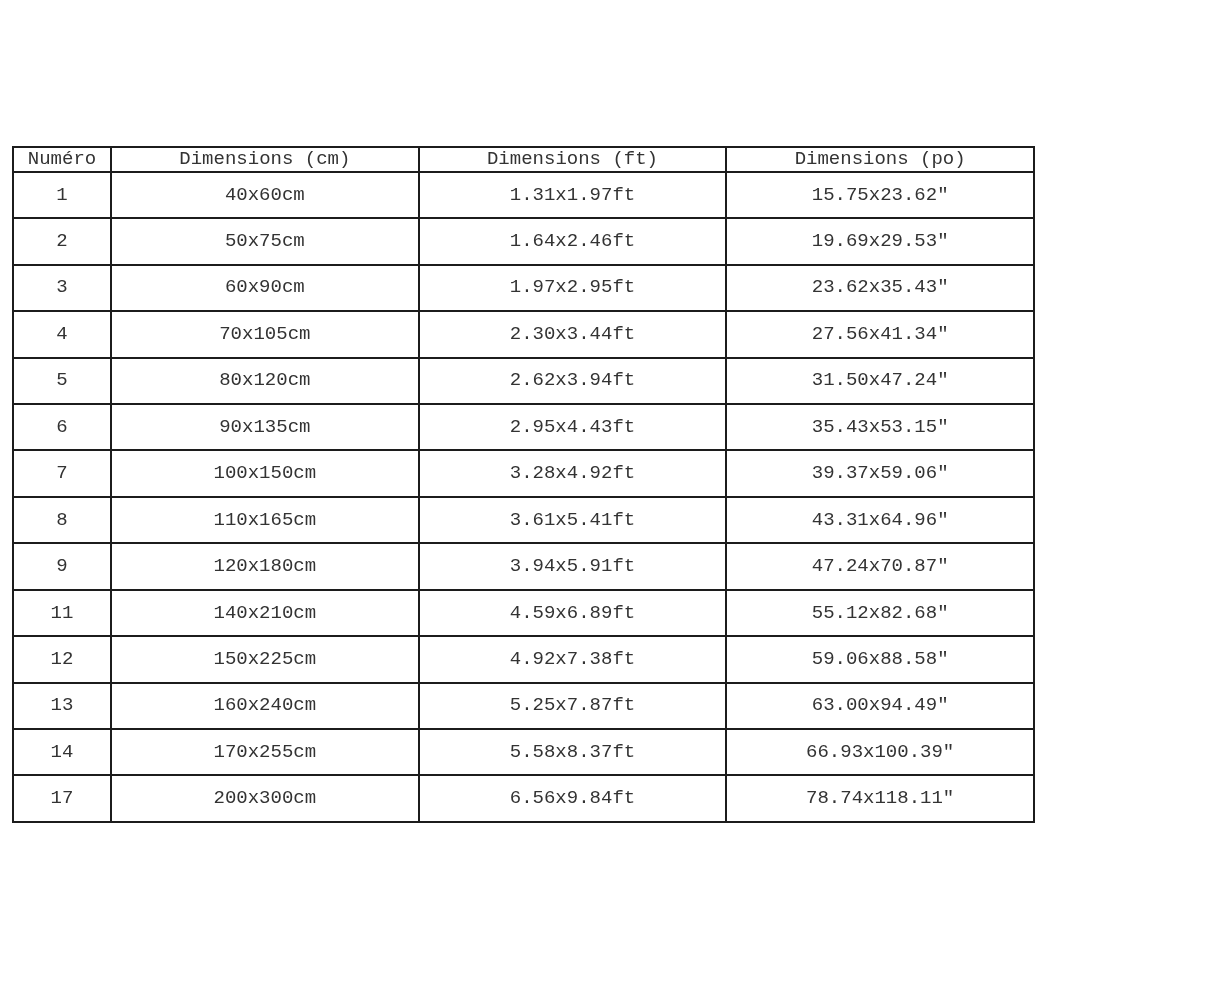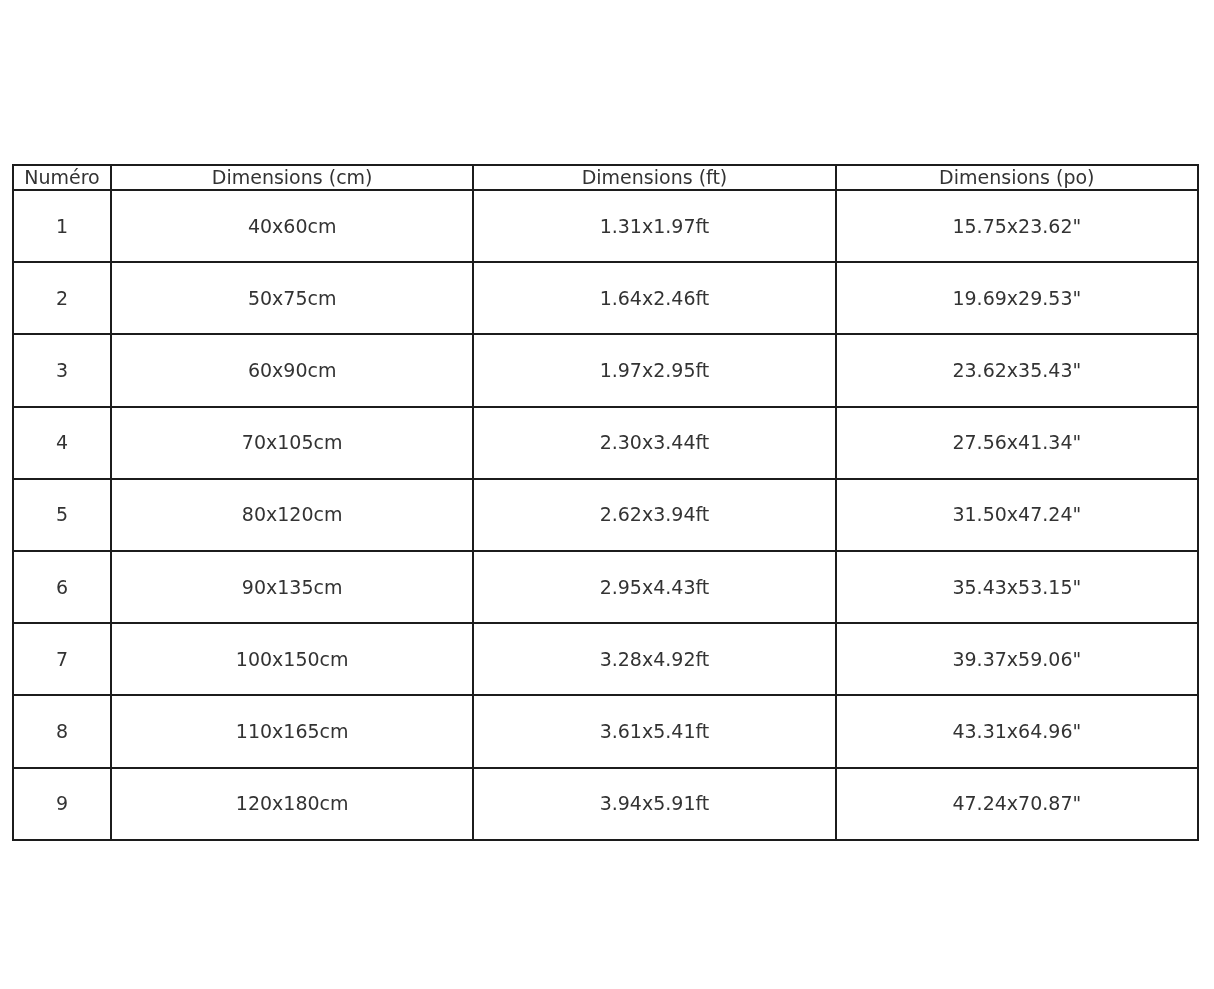--- a/index.html
+++ b/index.html
@@ -9,25 +9,26 @@
   }
   body {
     width: 1214px;
     height: 989px;
     position: relative;
     font-family: "DejaVu Sans", "Liberation Sans", sans-serif;
   }
   .size-table {
     position: absolute;
     left: 12px;
-    top: 164px;
-    width: 1187px;
+    top: 146px;
+    width: 1023px;
     height: 677px;
     border-collapse: collapse;
     table-layout: fixed;
+    font-family: Liberation Mono, monospace;
   }
   .size-table th,
   .size-table td {
     border: 2px solid #1c1c1c;
     text-align: center;
     vertical-align: middle;
     font-size: 19px;
     font-weight: normal;
     color: #333333;
     padding: 0;
@@ -103,14 +104,44 @@
         <td>110x165cm</td>
         <td>3.61x5.41ft</td>
         <td>43.31x64.96"</td>
       </tr>
       <tr>
         <td>9</td>
         <td>120x180cm</td>
         <td>3.94x5.91ft</td>
         <td>47.24x70.87"</td>
       </tr>
+      <tr>
+        <td>11</td>
+        <td>140x210cm</td>
+        <td>4.59x6.89ft</td>
+        <td>55.12x82.68"</td>
+      </tr>
+      <tr>
+        <td>12</td>
+        <td>150x225cm</td>
+        <td>4.92x7.38ft</td>
+        <td>59.06x88.58"</td>
+      </tr>
+      <tr>
+        <td>13</td>
+        <td>160x240cm</td>
+        <td>5.25x7.87ft</td>
+        <td>63.00x94.49"</td>
+      </tr>
+      <tr>
+        <td>14</td>
+        <td>170x255cm</td>
+        <td>5.58x8.37ft</td>
+        <td>66.93x100.39"</td>
+      </tr>
+      <tr>
+        <td>17</td>
+        <td>200x300cm</td>
+        <td>6.56x9.84ft</td>
+        <td>78.74x118.11"</td>
+      </tr>
     </tbody>
 </table>
 
 </body></html>

